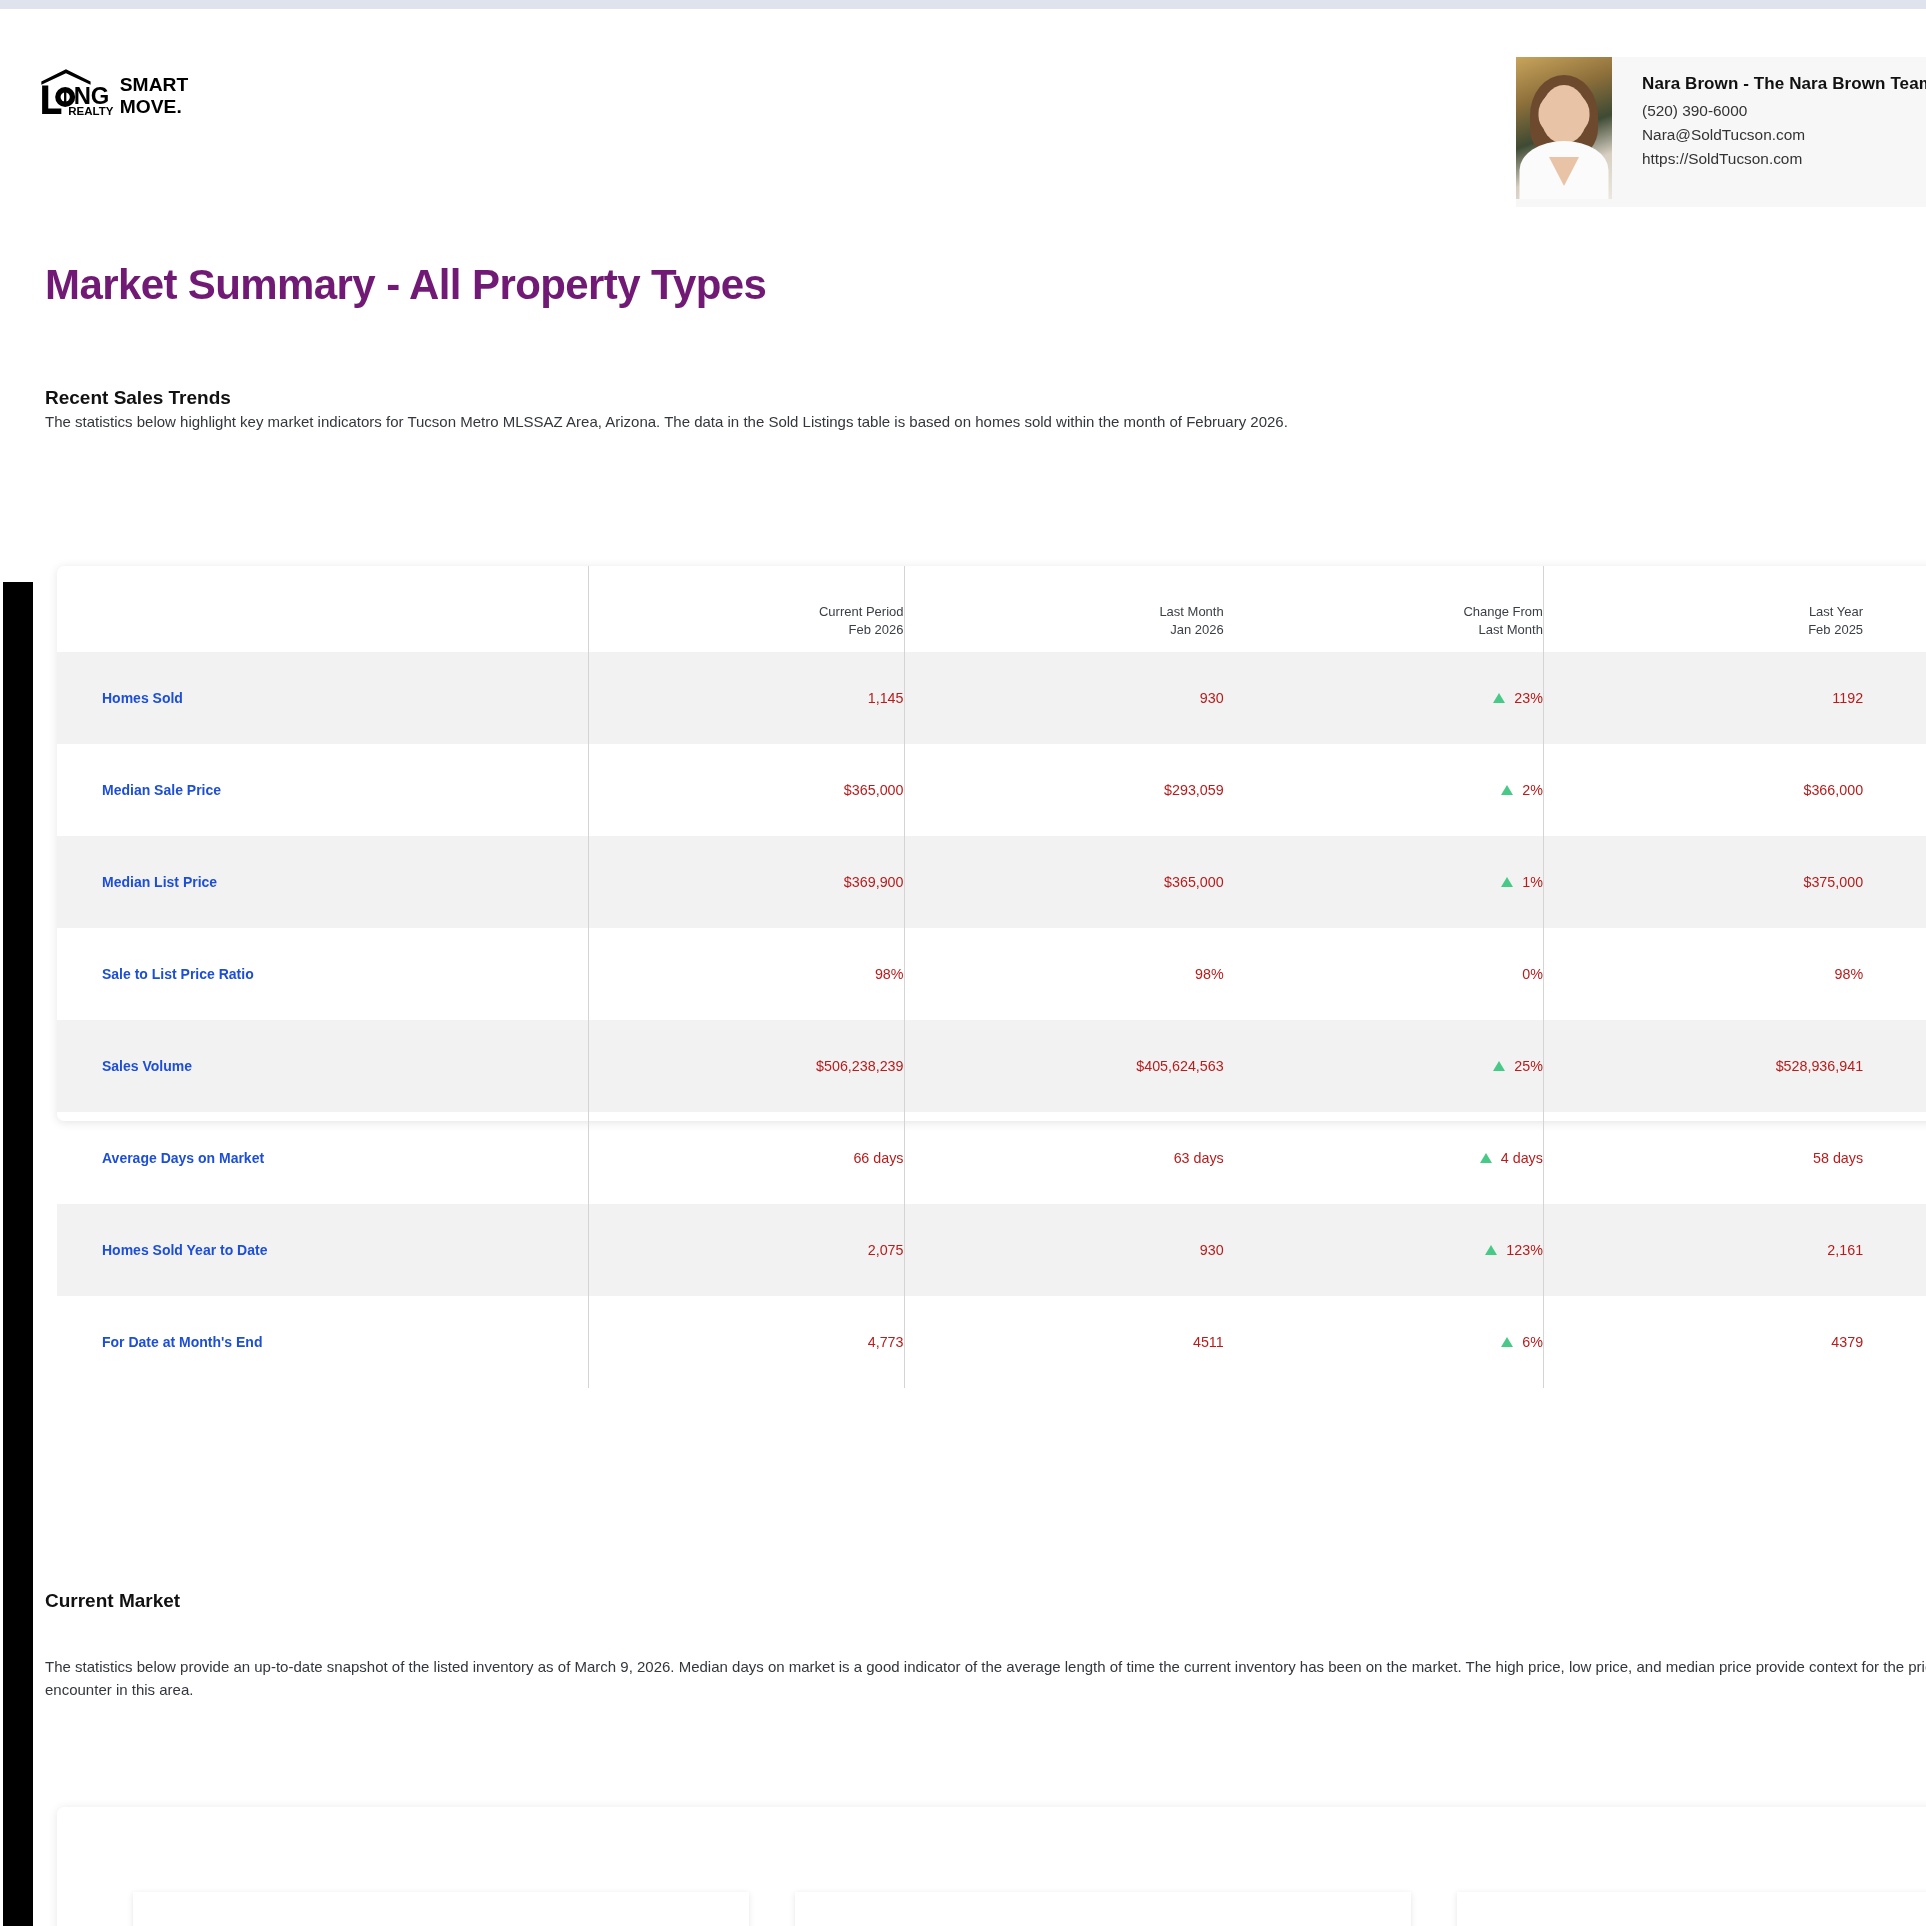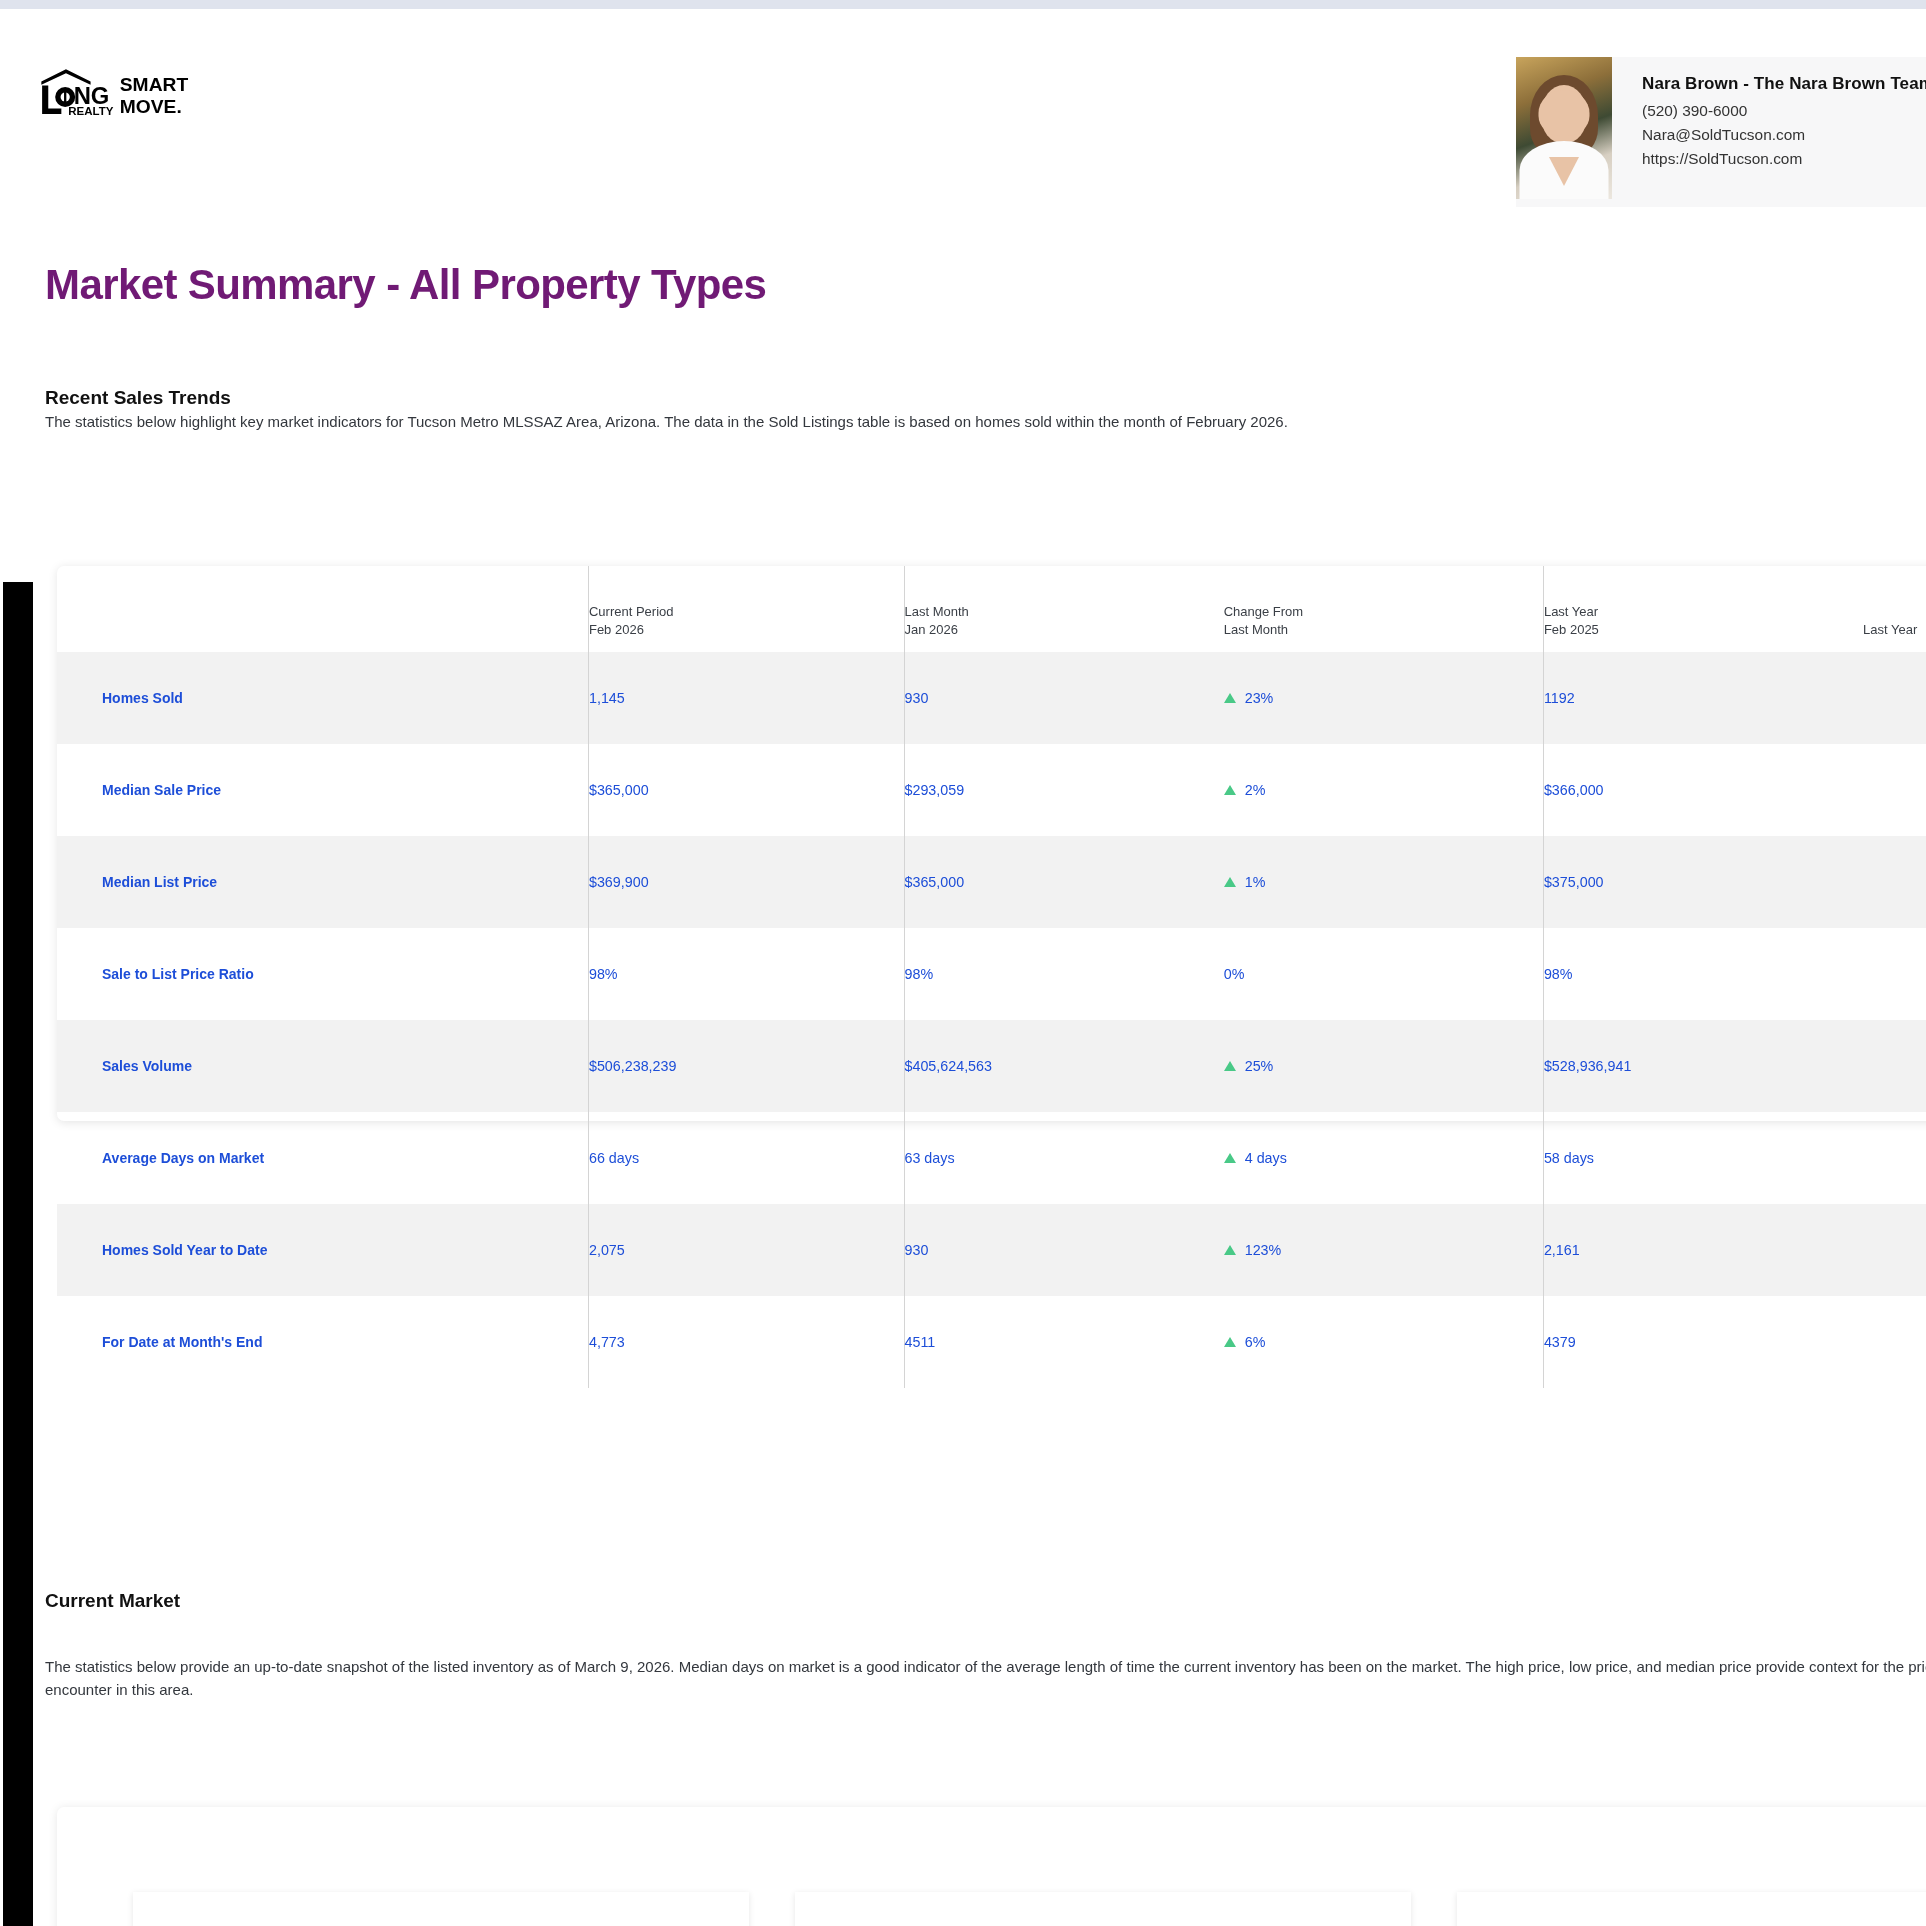--- a/index.html
+++ b/index.html
@@ -104,28 +104,28 @@
   .tbl { width:100%; border-collapse:collapse; table-layout:fixed; }
   .tbl col.c0 { width:512px; }
   .tbl col.c1 { width:304px; }
   .tbl col.c2 { width:308px; }
   .tbl col.c3 { width:308px; }
   .tbl col.c4 { width:308px; }
   .tbl col.c5 { width:312px; }
 
   .tbl thead th {
     font-weight:normal; font-size:13px; color:#3a3f46;
-    text-align:left; vertical-align:bottom;
+    text-align:right; vertical-align:bottom;
     padding:37px 0 13px 0; line-height:1.4;
   }
   .tbl thead th.lbl { padding:0; }
   .tbl thead th .l2 { display:block; }
 
   .tbl tbody td {
-    font-size:14.3px; color:#1d4ed8; text-align:left;
+    font-size:14.3px; color:#b91c1c; text-align:right;
     height:92px; vertical-align:middle;
   }
   .tbl tbody td.metric {
     text-align:left; font-weight:bold; font-size:14px;
     padding-left:45px; color:#1d4ed8;
   }
   .tbl tbody tr.alt td { background:#f2f2f2; }
   .tbl tbody tr.alt td:first-child { border-radius:0; }
 
   

